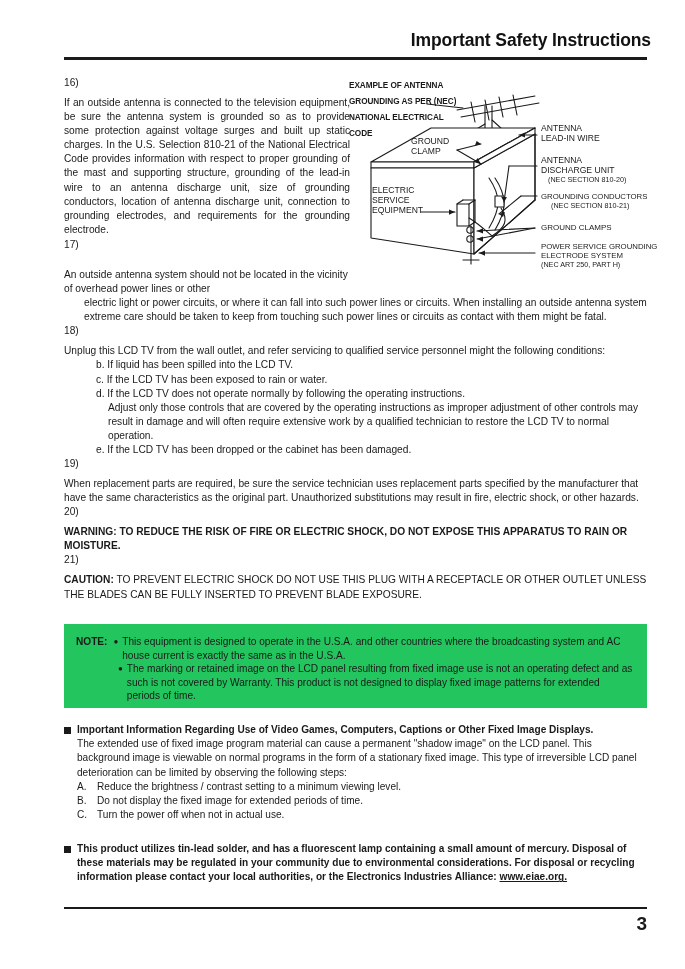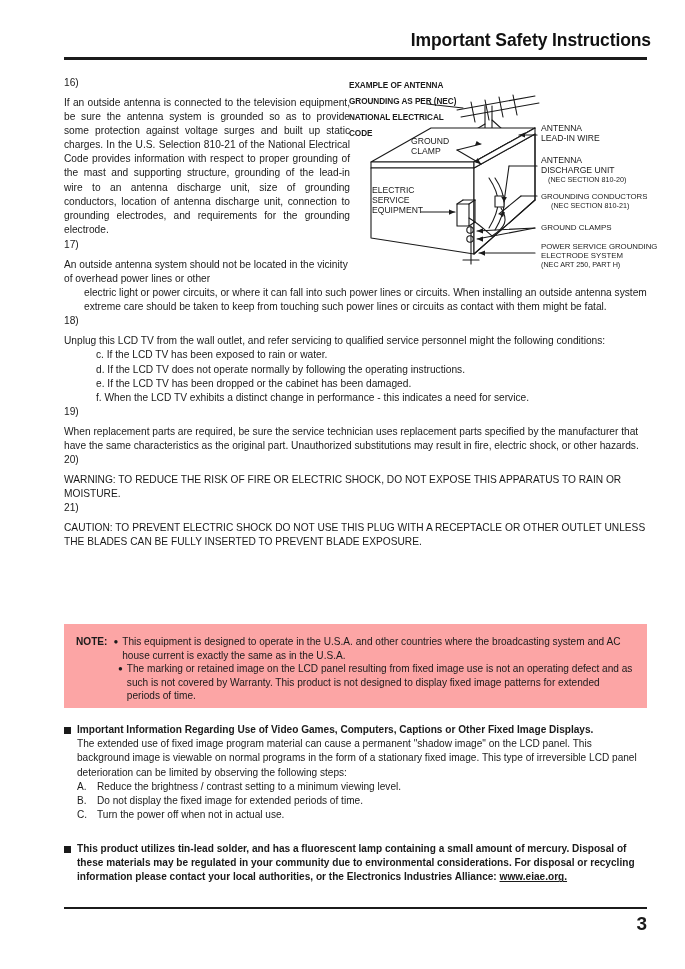--- a/index.html
+++ b/index.html
@@ -76,21 +76,21 @@
     text-align-last: left;
     word-spacing: 0.2px;
   }
 
   .col17a { width: 286px; }
 
   .indent1 { margin-left: 20px; }
   .indent2 { margin-left: 32px; }
   .indent3 { margin-left: 44px; }
 
-  .bold { font-weight: normal; }
+  .bold { font-weight: bold; }
 
   
   .figure {
     position: absolute;
     left: 338px;
     top: 78px;
     width: 347px;
     height: 200px;
   }
   .fig-title {
@@ -105,21 +105,21 @@
   }
   .fig-svg { position: absolute; left: 0; top: 0; }
 
   
   .note-box {
     position: absolute;
     left: 53px;
     top: 624px;
     width: 583px;
     height: 84px;
-    background: #fca5a5;
+    background: #22c55e;
   }
   .note-inner {
     position: absolute;
     left: 12px;
     top: 11px;
     right: 14px;
     font-size: 10.1px;
     line-height: 13.6px;
   }
   .note-line1 { display: flex; align-items: flex-start; }
@@ -319,34 +319,35 @@
     </svg>
   </div>
 
   <div class="body-area">
 
     <div class="numrow col16">
       <div class="num">16)</div>
       <div class="txt">If an outside antenna is connected to the television equipment, be sure the antenna system is grounded so as to provide some protection against voltage surges and built up static charges. In the U.S. Selection 810-21 of the National Electrical Code provides information with respect to proper grounding of the mast and supporting structure, grounding of the lead-in wire to  an antenna discharge unit, size of grounding conductors, location of antenna discharge unit, connection to grounding electrodes, and requirements for the grounding electrode.</div>
     </div>
 
-    <div class="numrow col17a" style="margin-top:1px;">
+    <div class="numrow col17a" style="margin-top:1px;gap:10px;">
       <div class="num">17)</div>
       <div class="txt">An outside antenna system should not be located in the vicinity of overhead power lines or other</div>
     </div>
     <div class="indent1">electric light or power circuits, or where it can fall into such power lines or circuits. When installing an outside antenna system extreme care should be taken to keep from touching such power lines or circuits as contact with them might be fatal.</div>
 
     <div class="numrow">
       <div class="num">18)</div>
       <div class="txt">Unplug this LCD TV from the wall outlet, and refer servicing to qualified service personnel might the following conditions:</div>
     </div>
+    <div class="indent2">b. If liquid has been spilled into the LCD TV.</div>
     <div class="indent2">c. If the LCD TV has been exposed to rain or water.</div>
     <div class="indent2">d. If the LCD TV does not operate normally by following the operating instructions.</div>
+    <div class="indent3">Adjust only those controls that are covered by the operating instructions as improper adjustment of other controls may result in damage and will often require extensive work by a qualified technician to restore the LCD TV to normal operation.</div>
     <div class="indent2">e. If the LCD TV has been dropped or the cabinet has been damaged.</div>
-    <div class="indent2">f.  When the LCD TV exhibits a distinct change in performance - this indicates a need for service.</div>
 
     <div class="numrow">
       <div class="num">19)</div>
       <div class="txt">When replacement parts are required, be sure the service technician uses replacement parts specified by the manufacturer that have the same characteristics as the original part. Unauthorized substitutions may result in fire, electric shock, or other hazards.</div>
     </div>
 
     <div class="numrow">
       <div class="num">20)</div>
       <div class="txt bold">WARNING: TO REDUCE THE RISK OF FIRE OR ELECTRIC SHOCK, DO NOT EXPOSE THIS APPARATUS TO RAIN OR MOISTURE.</div>
     </div>

